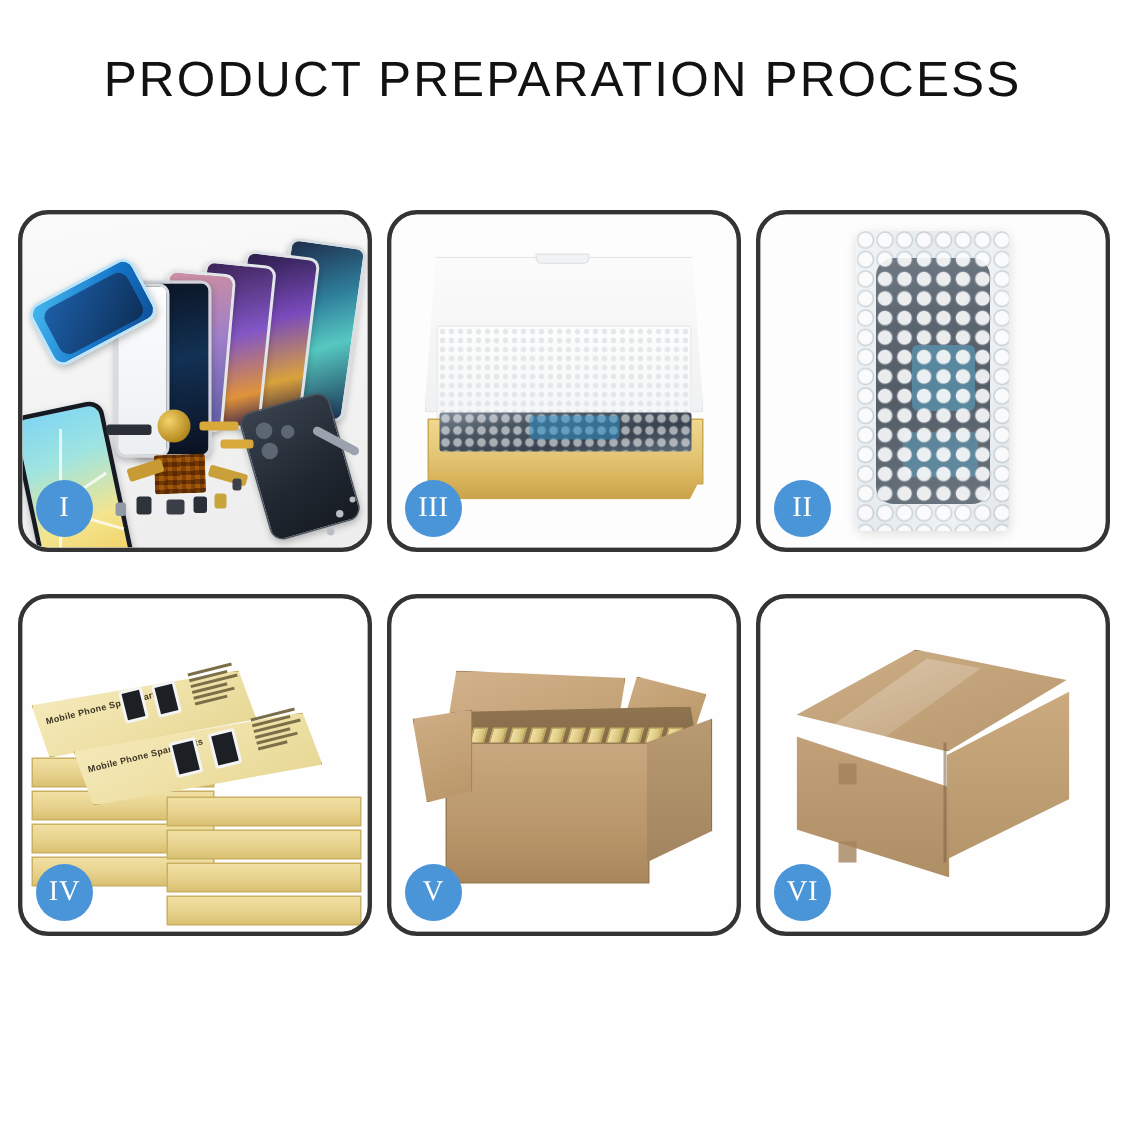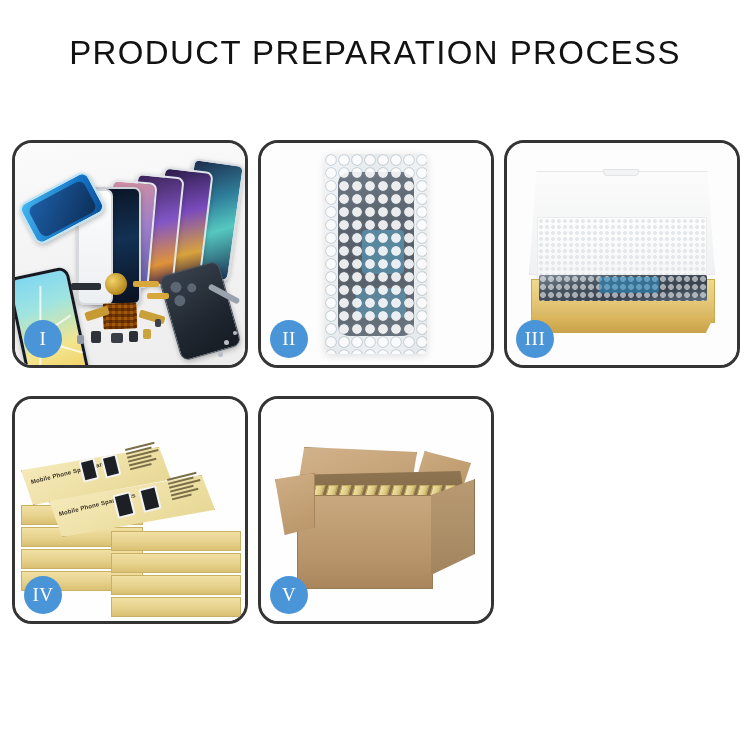--- a/index.html
+++ b/index.html
@@ -335,45 +335,45 @@
         <div class="part dot6"></div>
         <div class="part tool"></div>
         <div class="part scr1"></div>
         <div class="part scr2"></div>
         <div class="part scr3"></div>
       </div>
       <div class="badge">I</div>
     </div>
 
     <div class="panel">
-      <div class="panel-inner p2">
-        <div class="wrap-sheet">
-          <div class="wrap-phone">
-            <div class="wrap-blue1"></div>
-            <div class="wrap-blue2"></div>
-          </div>
-          <div class="bubbles"></div>
-        </div>
-      </div>
-      <div class="badge">II</div>
-    </div>
-
-    <div class="panel">
       <div class="panel-inner p3">
         <div class="b3-lid"></div>
         <div class="b3-lid-tab"></div>
         <div class="b3-foam"></div>
         <div class="b3-tray"></div>
         <div class="b3-tray-side"></div>
         <div class="b3-item">
           <div class="b3-item-bub"></div>
         </div>
         <div class="b3-item-blue"></div>
       </div>
       <div class="badge">III</div>
+    </div>
+
+    <div class="panel">
+      <div class="panel-inner p2">
+        <div class="wrap-sheet">
+          <div class="wrap-phone">
+            <div class="wrap-blue1"></div>
+            <div class="wrap-blue2"></div>
+          </div>
+          <div class="bubbles"></div>
+        </div>
+      </div>
+      <div class="badge">II</div>
     </div>
 
     <div class="panel">
       <div class="panel-inner p4">
         <div class="stack">
 
           <div class="kbox" style="left:2px;  top:92px;  width:122px; height:20px;"></div>
           <div class="kbox" style="left:2px;  top:114px; width:122px; height:20px;"></div>
           <div class="kbox" style="left:2px;  top:136px; width:122px; height:20px;"></div>
           <div class="kbox" style="left:2px;  top:158px; width:122px; height:20px;"></div>
@@ -433,15 +433,27 @@
           <div class="c5-bar" style="left:117px;"></div>
           <div class="c5-bar" style="left:130px;"></div>
         </div>
         <div class="c5-body"></div>
         <div class="c5-side"></div>
         <div class="c5-flap-left"></div>
       </div>
       <div class="badge">V</div>
     </div>
 
+    <div class="panel">
+      <div class="panel-inner p6">
+        <div class="c6-top"></div>
+        <div class="c6-right"></div>
+        <div class="c6-front"></div>
+        <div class="c6-seam"></div>
+        <div class="c6-edge"></div>
+        <div class="c6-tab1"></div>
+        <div class="c6-tab2"></div>
+      </div>
+      <div class="badge">VI</div>
+    </div>
 
   </div>
 </div>
 
 </body></html>

